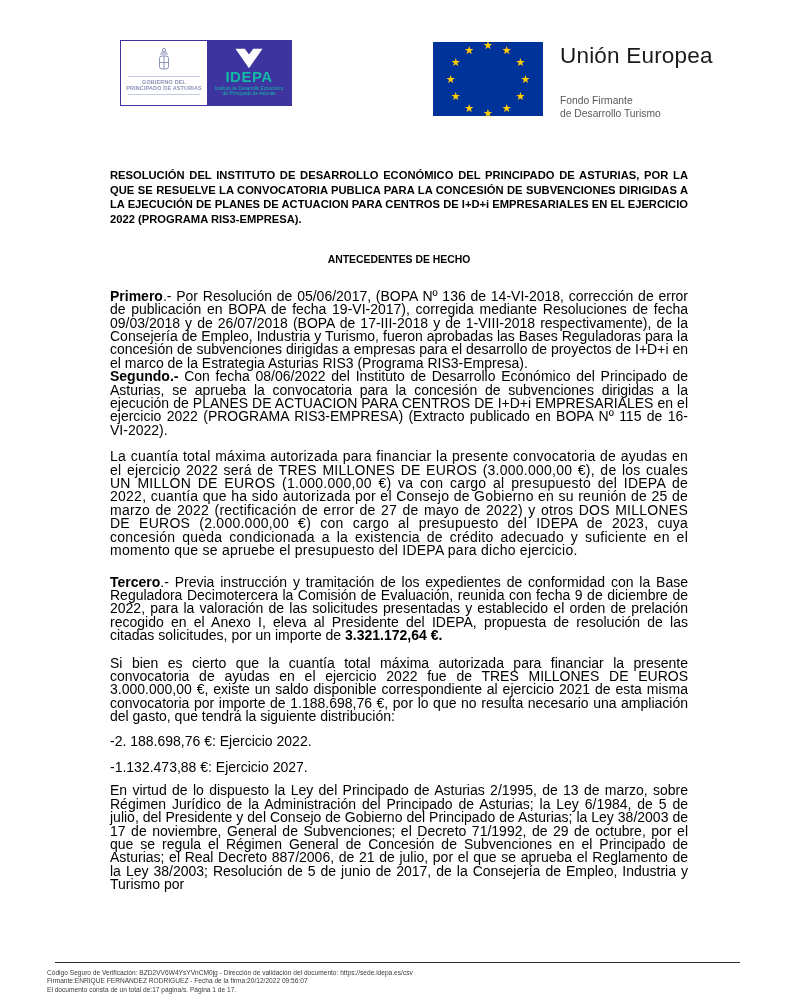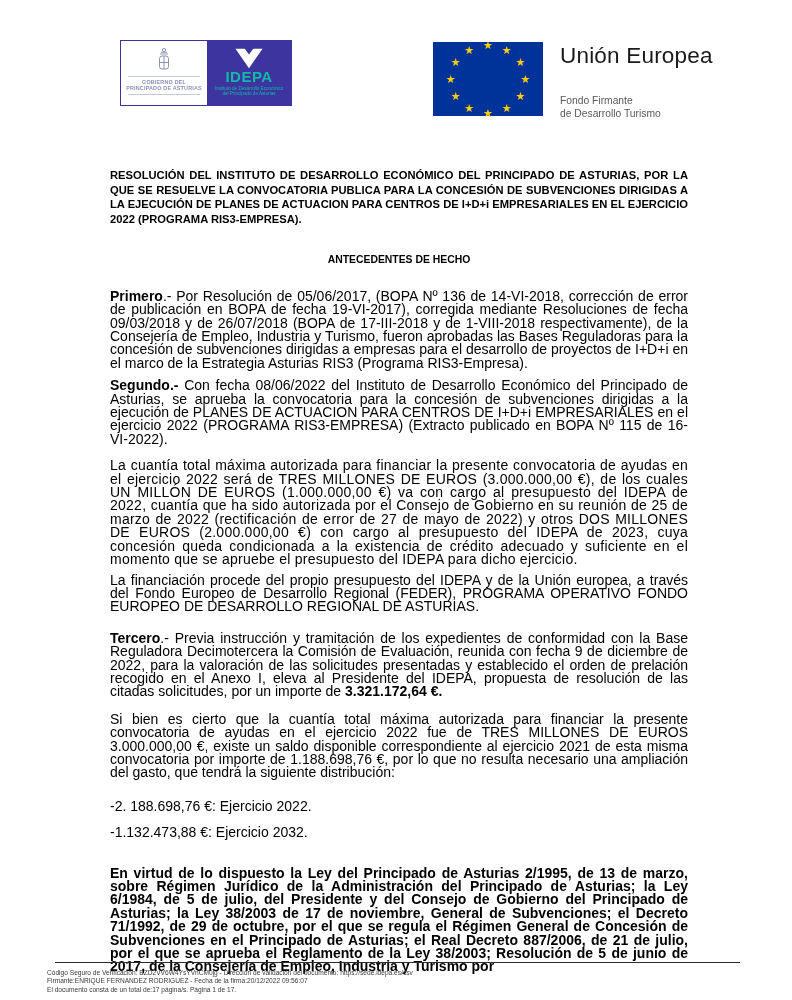--- a/index.html
+++ b/index.html
@@ -82,29 +82,29 @@
     font-size:11.2px !important;line-height:14.6px !important;
   }
   .section-heading{
     font-weight:bold;text-align:center !important;
     font-size:10.4px !important;
   }
   .lead{font-weight:bold;}
   .amount{font-weight:bold;}
   .h-antecedentes{margin-top:27px;}
   .p-primero{margin-top:23px;}
-  .p-segundo{margin-top:9px;}
+  .p-segundo{}
   .p-cuantia{margin-top:13px;letter-spacing:.25px;}
   .p-financiacion{margin-top:7px;}
   .p-tercero{margin-top:18px;}
   .p-saldo{margin-top:14px;}
-  .p-dist1{margin-top:20px;}
+  .p-dist1{margin-top:11px;}
   .p-dist2{margin-top:13px;}
   .h-fundamentos{margin-top:27px;}
-  .p-fundamentos{margin-top:27px;font-weight:bold;}
+  .p-fundamentos{margin-top:10px;}
 
   
   .footer-rule{
     position:absolute;left:55px;right:52px;top:962px;
     border-top:1px solid #2b2b2b;
   }
   .footer-text{
     position:absolute;left:47px;top:969px;right:40px;
     font-size:6.6px;line-height:8.4px;
     color:var(--footer-gray);
@@ -174,29 +174,28 @@
     <p class="doc-title">RESOLUCIÓN DEL INSTITUTO DE DESARROLLO ECONÓMICO DEL PRINCIPADO DE ASTURIAS, POR LA QUE SE RESUELVE LA CONVOCATORIA PUBLICA PARA LA CONCESIÓN DE SUBVENCIONES DIRIGIDAS A LA EJECUCIÓN DE PLANES DE ACTUACION PARA CENTROS DE I+D+i EMPRESARIALES EN EL EJERCICIO 2022 (PROGRAMA RIS3-EMPRESA).</p>
 
     <p class="section-heading h-antecedentes">ANTECEDENTES DE HECHO</p>
 
     <p class="p-primero"><span class="lead">Primero</span><span>.-  Por Resolución de 05/06/2017, (BOPA Nº 136 de 14-VI-2018, corrección de error de publicación en BOPA de fecha 19-VI-2017), corregida mediante Resoluciones de fecha 09/03/2018 y de  26/07/2018 (BOPA de 17-III-2018 y de 1-VIII-2018 respectivamente), de la Consejería de Empleo, Industria y Turismo, fueron aprobadas las Bases Reguladoras para la concesión de subvenciones dirigidas a empresas para el desarrollo de proyectos de I+D+i en el marco de la Estrategia Asturias RIS3 (Programa RIS3-Empresa).</span></p>
 
     <p class="p-segundo"><span class="lead">Segundo.-</span><span> Con fecha 08/06/2022 del Instituto de Desarrollo Económico del Principado de Asturias, se aprueba la convocatoria para la concesión de subvenciones dirigidas a la ejecución de PLANES DE ACTUACION PARA CENTROS DE I+D+i EMPRESARIALES en el ejercicio 2022 (PROGRAMA RIS3-EMPRESA) (Extracto publicado en BOPA Nº 115 de 16-VI-2022).</span></p>
 
     <p class="p-cuantia">La cuantía total máxima autorizada para financiar la presente convocatoria de ayudas en el ejercicio 2022 será de TRES MILLONES DE EUROS (3.000.000,00 €), de los cuales UN MILLÓN DE EUROS (1.000.000,00 €) va con cargo al presupuesto del IDEPA de 2022, cuantía que ha sido autorizada por el Consejo de Gobierno en su reunión de 25 de marzo de 2022 (rectificación de error de 27 de mayo de 2022) y otros DOS MILLONES DE EUROS (2.000.000,00 €) con cargo al presupuesto del IDEPA de 2023, cuya concesión queda condicionada a la existencia de crédito adecuado y suficiente en el momento que se apruebe el presupuesto del IDEPA para dicho ejercicio.</p>
 
-    <p class="p-financiacion">La financiación procede del propio presupuesto del IDEPA y de la Unión europea, a través del Fondo Europeo de Desarrollo Regional (FEDER), PROGRAMA OPERATIVO FONDO EUROPEO DE DESARROLLO REGIONAL DE ASTURIAS.</p>
 
     <p class="p-tercero"><span class="lead">Tercero</span><span>.- Previa instrucción y tramitación de los expedientes de conformidad con la Base Reguladora Decimotercera la Comisión de Evaluación, reunida con fecha 9 de diciembre de 2022, para la valoración de las solicitudes presentadas y establecido el orden de prelación recogido en el Anexo I, eleva al Presidente del IDEPA, propuesta de resolución de las citadas solicitudes, por un importe de </span><span class="amount">3.321.172,64 €.</span></p>
 
     <p class="p-saldo">Si bien es cierto que la cuantía total máxima autorizada para financiar la presente convocatoria de ayudas en el ejercicio 2022 fue de TRES MILLONES DE EUROS 3.000.000,00 €, existe un saldo disponible correspondiente al ejercicio 2021 de esta misma convocatoria por importe de 1.188.698,76 €, por lo que no resulta necesario una ampliación del gasto, que tendrá la siguiente distribución:</p>
 
     <p class="p-dist1">-2. 188.698,76 €: Ejercicio 2022.</p>
 
-    <p class="p-dist2">-1.132.473,88 €: Ejercicio 2032.</p>
+    <p class="p-dist2">-1.132.473,88 €: Ejercicio 2027.</p>
 
 
     <p class="p-fundamentos">En virtud de lo dispuesto la Ley del Principado de Asturias 2/1995, de 13 de marzo, sobre Régimen Jurídico de la Administración del Principado de Asturias; la Ley 6/1984, de 5 de julio, del Presidente y del Consejo de Gobierno del Principado de Asturias; la Ley 38/2003 de 17 de noviembre, General de Subvenciones; el Decreto 71/1992, de 29 de octubre, por el que se regula el Régimen General de Concesión de Subvenciones en el Principado de Asturias; el Real Decreto 887/2006, de 21 de julio, por el que se aprueba el Reglamento de la Ley 38/2003; Resolución de 5 de junio de 2017, de la Consejería de Empleo, Industria y Turismo por</p>
 
   </div>
 
   <div class="footer-rule"></div>
   <div class="footer-text">
     <div>Código Seguro de Verificación: BZD2VV6W4YsYVnCM0jg - Dirección de validación del documento: https://sede.idepa.es/csv</div>
     <div>Firmante:ENRIQUE FERNANDEZ RODRIGUEZ - Fecha de la firma:20/12/2022 09:56:07</div>

